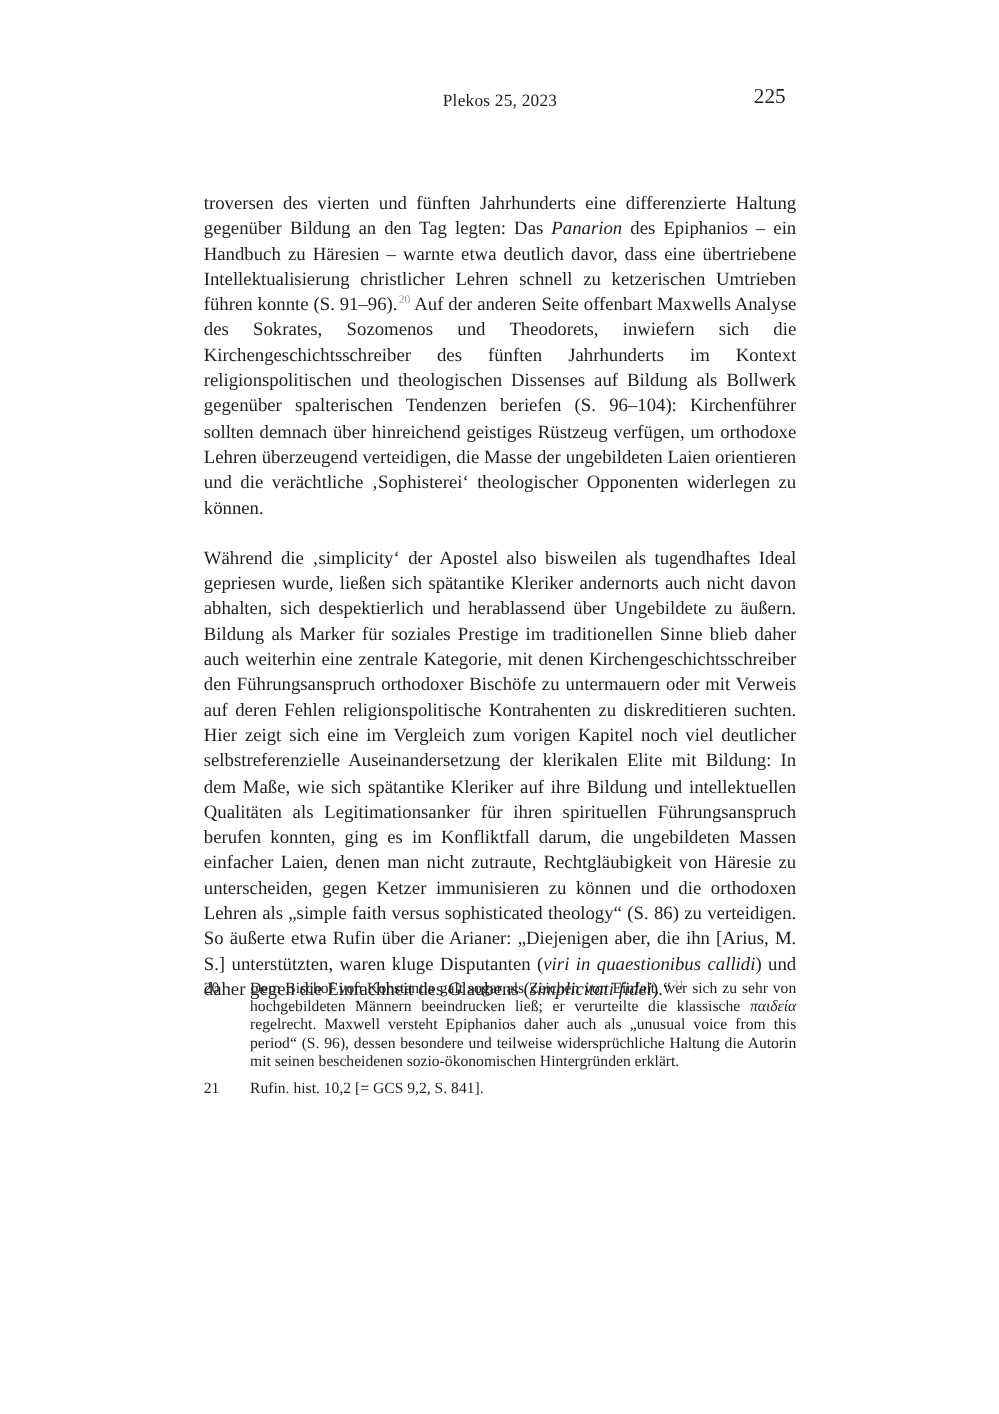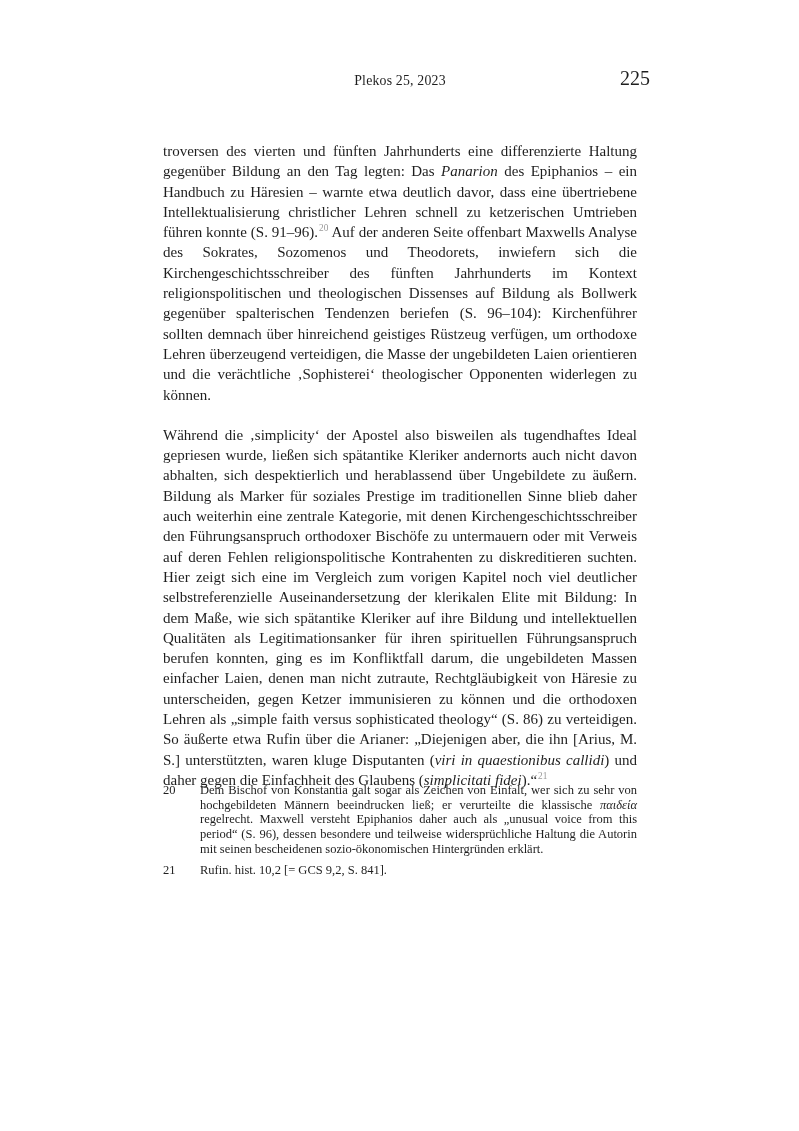--- a/index.html
+++ b/index.html
@@ -21,33 +21,33 @@
     top: 73px;
     left: 163px;
     width: 474px;
     text-align: center;
     font-size: 13.8px;
     letter-spacing: 0.2px;
   }
   .page-number {
     position: absolute;
     top: 67px;
-    left: 620px;
+    left: 603px;
     width: 20px;
     text-align: right;
-    font-size: 20px;
+    font-size: 17px;
   }
   .body-text {
     position: absolute;
     top: 141px;
     left: 163px;
     width: 474px;
   }
   .body-text p {
-    margin: 0 0 20px 0;
+    margin: 12px 0 20px 0;
     font-size: 15px;
     line-height: 20.3px;
     text-align: justify;
   }
   sup.fnref {
     font-size: 0.62em;
     line-height: 0;
     vertical-align: super;
     color: #9a9a9a;
     margin-left: 1px;

